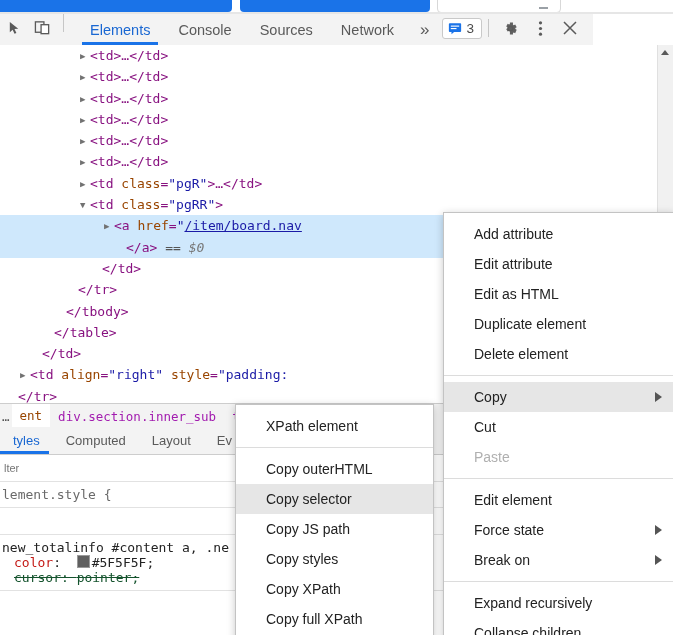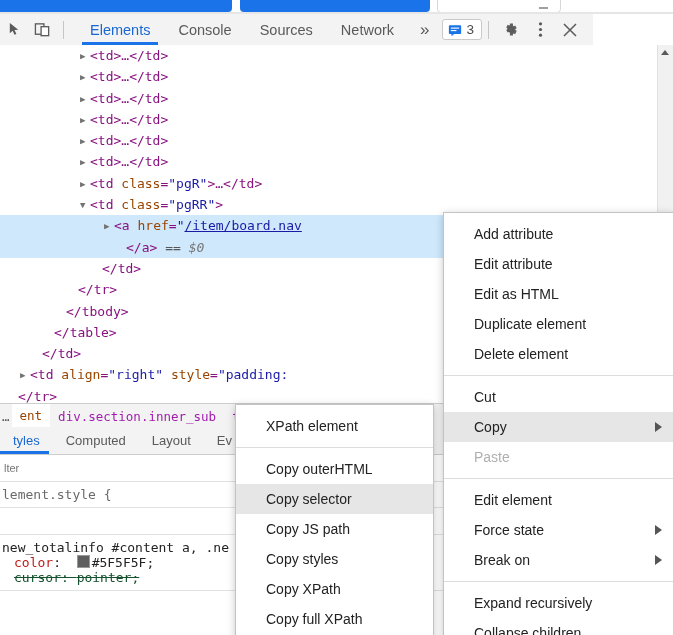--- a/index.html
+++ b/index.html
@@ -58,21 +58,21 @@
   }
 
   
   .dt-toolbar {
     position: absolute;
     left: 0; top: 14px;
     width: 593px; height: 31px;
     background: #f3f3f3;
     border-bottom: 1px solid #cdcdcd;
     display: flex;
-    align-items: center;
+    align-items: flex-start;
   }
   .tb-icon {
     width: 30px; height: 28px;
     display: flex; align-items: center; justify-content: center;
     cursor: pointer;
   }
   .tb-sep {
     width: 1px; height: 18px;
     background: #c6c6c6;
     margin: 0 6px;
@@ -458,22 +458,22 @@
     </div>
   </div>
 
   <div class="ctx-menu" id="menu-main">
       <div class="ctx-item"><span>Add attribute</span></div>
       <div class="ctx-item"><span>Edit attribute</span></div>
       <div class="ctx-item"><span>Edit as HTML</span></div>
       <div class="ctx-item"><span>Duplicate element</span></div>
       <div class="ctx-item"><span>Delete element</span></div>
       <div class="ctx-sep"></div>
+      <div class="ctx-item hover"><span>Copy</span><span class="ctx-arrow"></span></div>
       <div class="ctx-item"><span>Cut</span></div>
-      <div class="ctx-item hover"><span>Copy</span><span class="ctx-arrow"></span></div>
       <div class="ctx-item disabled"><span>Paste</span></div>
       <div class="ctx-sep"></div>
       <div class="ctx-item"><span>Edit element</span></div>
       <div class="ctx-item"><span>Force state</span><span class="ctx-arrow"></span></div>
       <div class="ctx-item"><span>Break on</span><span class="ctx-arrow"></span></div>
       <div class="ctx-sep"></div>
       <div class="ctx-item"><span>Expand recursively</span></div>
       <div class="ctx-item"><span>Collapse children</span></div>
     </div>
 

